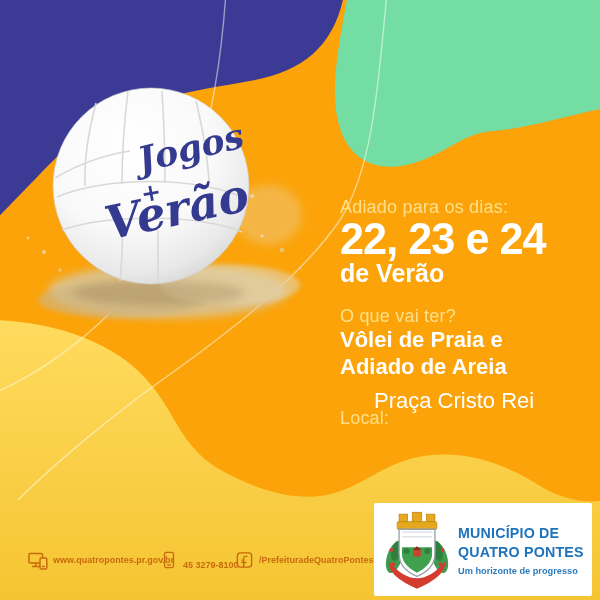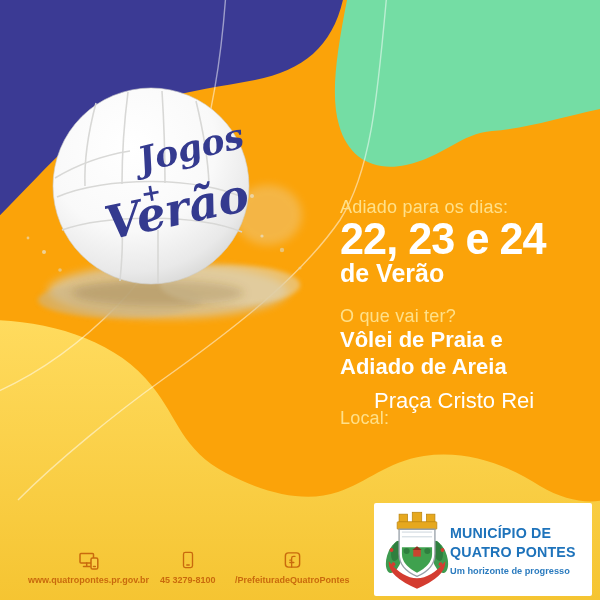--- a/index.html
+++ b/index.html
@@ -36,34 +36,34 @@
     letter-spacing:-1px;transform:scaleX(.96);transform-origin:left top;color:#fff;
   }
   .month{position:absolute;top:259px;font-size:25px;font-weight:bold;color:#fff;}
   .act1{position:absolute;top:327px;font-size:22px;font-weight:bold;color:#fff;white-space:nowrap;}
   .act2{position:absolute;top:354px;font-size:22px;font-weight:bold;color:#fff;white-space:nowrap;}
   .loc{position:absolute;top:388px;font-size:22px;font-weight:normal;color:#fff;white-space:nowrap;margin-left:34px;}
 
   
   .contact{
     position:absolute;top:550px;display:flex;align-items:center;gap:5px;
-    color:var(--footer-text,#C96A0D);font-size:9px;font-weight:bold;white-space:nowrap;flex-direction:column;
+    color:var(--footer-text,#C96A0D);font-size:9px;font-weight:bold;white-space:nowrap;
   }
   .contact svg{display:block;}
   .c-web{left:28px;}
-  .c-phone{left:160px;}
+  .c-phone{left:160px;align-items:flex-end;}
   .c-fb{left:235px;}
 
   
   .logo-box{
     position:absolute;left:374px;top:503px;width:218px;height:93px;
     background:#fff;border-radius:2px;display:flex;align-items:center;
   }
   .crest{margin-left:10px;flex:0 0 auto;}
-  .logo-text{color:var(--logo-blue,#1E73BB);}
+  .logo-text{margin-left:8px;color:var(--logo-blue,#1E73BB);}
   .logo-name{
     font-size:15px;font-weight:bold;line-height:19px;letter-spacing:.2px;
     transform:scaleX(.95);transform-origin:left center;white-space:nowrap;
   }
   .logo-tag{
     margin-top:4px;font-size:9.5px;font-weight:bold;opacity:.95;
     transform:scaleX(.97);transform-origin:left center;white-space:nowrap;
   }
 </style>
 </head>

